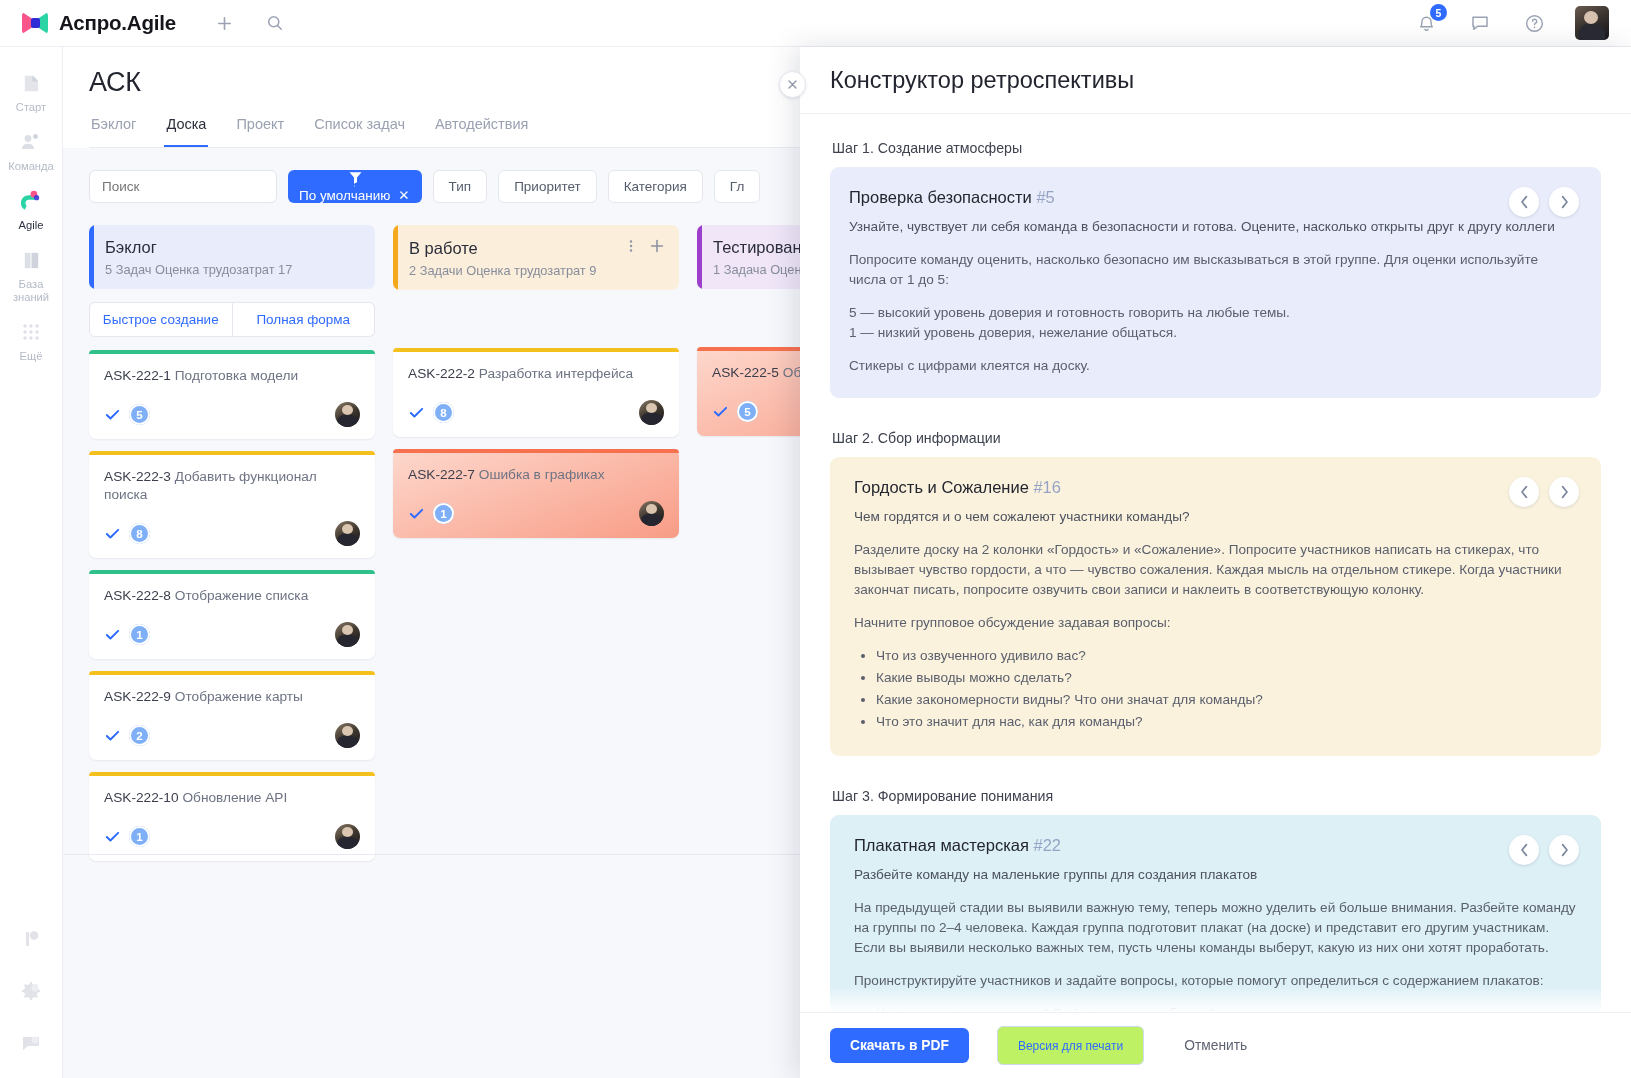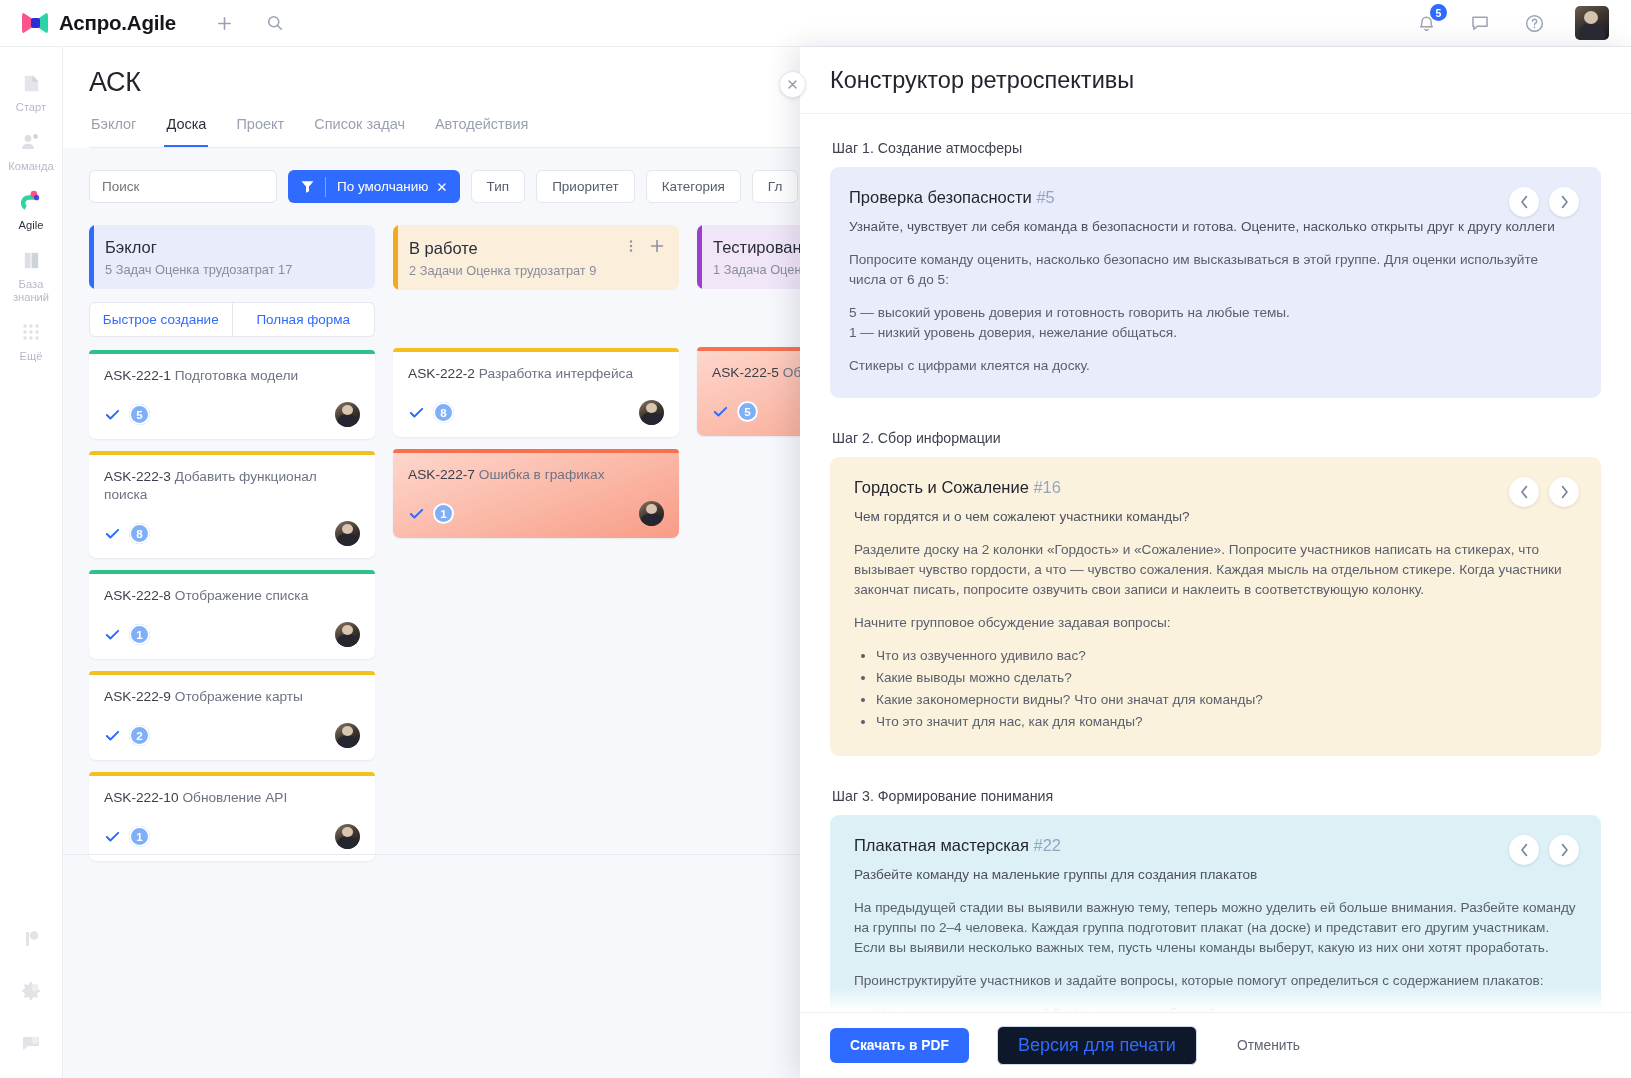--- a/index.html
+++ b/index.html
@@ -71,21 +71,21 @@
   .tab { font-size: 14.5px; color: #9aa1b1; padding: 0 2px 13px; cursor: pointer; }
   .tab.active { color: #2c2f3b; border-bottom: 2.5px solid #2f6bff; }
   .filters { display: flex; align-items: center; gap: 11px; padding: 22px 0 0 26px; }
   .search-box {
     width: 188px; height: 33px; border: 1px solid #e2e5ec; border-radius: 6px;
     background: #fff; font-size: 13.5px; color: #aeb4c2; padding: 0 12px;
     display: flex; align-items: center; outline: none;
   }
   .chip-default {
     height: 33px; background: #2f6bff; color: #fff; border-radius: 6px;
-    display: flex; align-items: center; gap: 0; font-size: 13.5px; cursor: pointer;
+    display: flex; align-items: center; gap: 0; font-size: 13.5px; cursor: pointer; flex-direction: column;
   }
   .chip-default .fl { padding: 0 10px 0 12px; display:flex; align-items:center; }
   .chip-default .sep { width:1px; height:20px; background: rgba(255,255,255,.38); }
   .chip-default .tx { padding: 0 12px 0 11px; display:flex; align-items:center; gap:8px; }
   .chip {
     height: 33px; padding: 0 15px; background: #fff; border: 1px solid #e4e7ee;
     border-radius: 6px; font-size: 13.5px; color: #555c6b; display: flex;
     align-items: center; cursor: pointer; white-space: nowrap;
   }
   .cols { display: flex; gap: 18px; padding: 22px 0 0 26px; }
@@ -158,22 +158,22 @@
   .sc-ul li { font-size:13.6px; color:#5a5f6c; line-height:19.5px; margin-bottom:2.5px; }
   .navs { position:absolute; right:22px; top:20px; display:flex; gap:10px; }
   .nav-b { width:30px; height:30px; border-radius:50%; background:#fff; display:flex;
     align-items:center; justify-content:center; color:#7d879c; cursor:pointer;
     box-shadow:0 1px 3px rgba(30,38,66,.14); font-size:13px; }
   .panel-foot { height:66px; border-top:1px solid #eef0f5; background:#fff;
     display:flex; align-items:center; gap:28px; padding:0 30px; }
   .btn-pri { height:35px; padding:0 20px; background:#2f6bff; color:#fff; border:none;
     border-radius:6px; font-size:13.8px; font-weight:700; cursor:pointer;
     font-family:inherit; }
-  .btn-sec { height:39px; padding:0 20px; background:#0f172a; color:#2f6bff;
-    border:1px solid #cfd9ee; border-radius:6px; font-size:18px; cursor:pointer;
+  .btn-sec { height:39px; padding:0 20px; background:#bef264; color:#2f6bff;
+    border:1px solid #cfd9ee; border-radius:6px; font-size:12px; cursor:pointer;
     font-family:inherit; }
   .btn-txt { height:35px; padding:0 12px; background:none; border:none; color:#5d6373;
     font-size:13.8px; cursor:pointer; font-family:inherit; }
   .fade-mask { position:absolute; left:0; right:0; bottom:66px; height:26px;
     background:linear-gradient(to bottom, rgba(255,255,255,0), #fff); pointer-events:none; }
 </style>
 </head>
 <body>
 
 <div class="app">
@@ -536,21 +536,21 @@
             <svg width="9" height="14" viewBox="0 0 9 14" fill="none" stroke="currentColor" stroke-width="1.7" stroke-linecap="round" stroke-linejoin="round">
                 <path d="M2.6 1.6L7 7l-4.4 5.4"></path>
               </svg>
           </span>
         </div>
         <div class="sc-title">
           <span>Проверка безопасности</span>
           <span class="num">#5</span>
         </div>
         <div class="sc-lead">Узнайте, чувствует ли себя команда в безопасности и готова. Оцените, насколько открыты друг к другу коллеги</div>
-        <div class="sc-p">Попросите команду оценить, насколько безопасно им высказываться в этой группе. Для оценки используйте числа от 6 до 5:</div>
+        <div class="sc-p">Попросите команду оценить, насколько безопасно им высказываться в этой группе. Для оценки используйте числа от 1 до 5:</div>
         <div class="sc-p" style="margin-bottom:0">5 — высокий уровень доверия и готовность говорить на любые темы.</div>
         <div class="sc-p">1 — низкий уровень доверия, нежелание общаться.</div>
         <div class="sc-p">Стикеры с цифрами клеятся на доску.</div>
       </div>
 
       <div class="step-label sp">Шаг 2. Сбор информации</div>
       <div class="stepcard s-yellow">
         <div class="navs">
           <span class="nav-b">
             <svg width="9" height="14" viewBox="0 0 9 14" fill="none" stroke="currentColor" stroke-width="1.7" stroke-linecap="round" stroke-linejoin="round">

